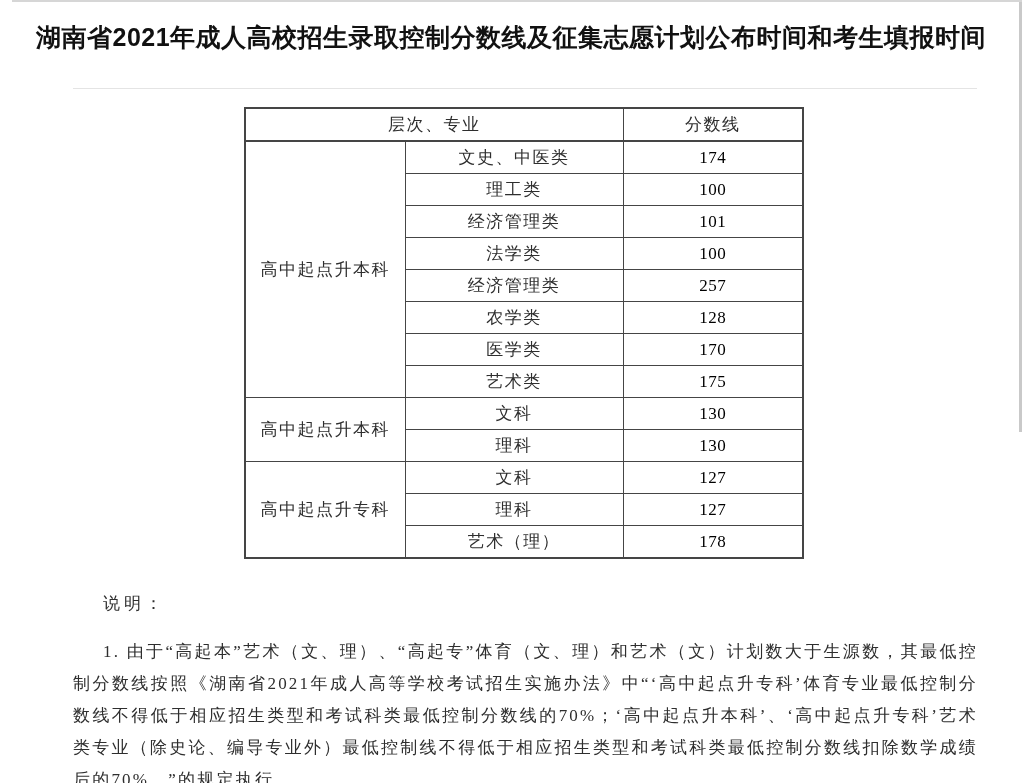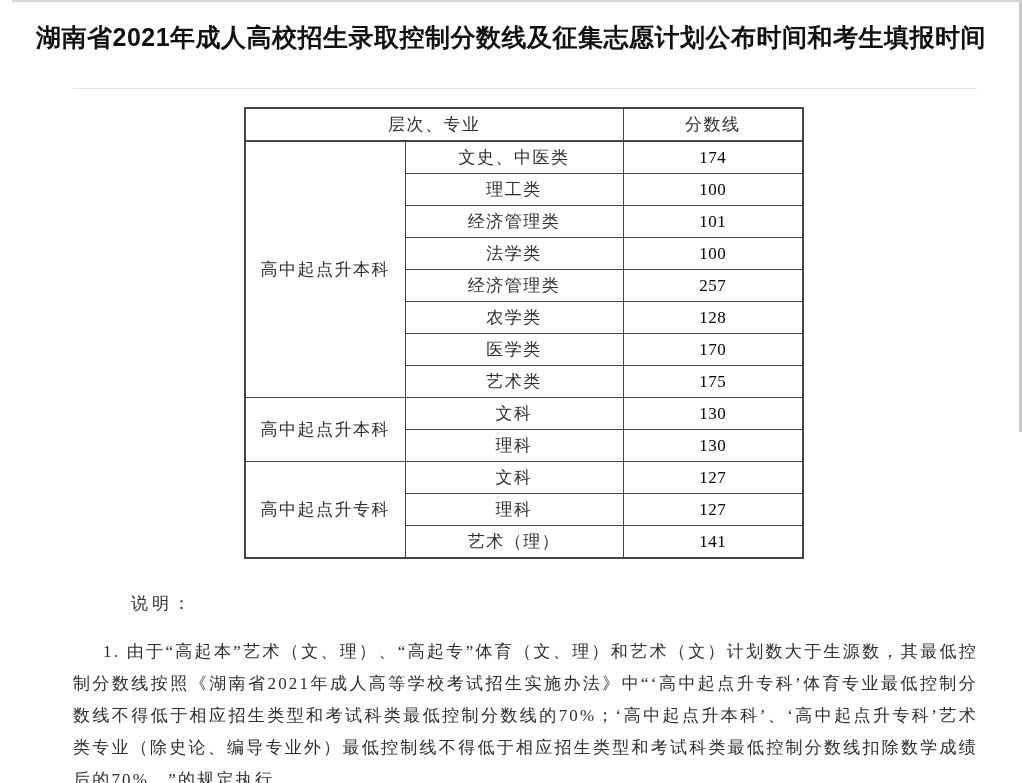--- a/index.html
+++ b/index.html
@@ -76,21 +76,20 @@
   .score-table td.score-cell {
     letter-spacing: 0.5px;
     color: #000000;
   }
   .notes-label {
     position: absolute;
     top: 592px; left: 103px;
     font-size: 17px;
     letter-spacing: 4px;
     color: #2e2e2e;
-    margin-left: 28px;
   }
   .notes-para {
     position: absolute;
     top: 636px; left: 73px;
     width: 905px;
     font-size: 17px;
     line-height: 32px;
     letter-spacing: 2.2px;
     text-align: justify;
     text-indent: 30px;
@@ -170,21 +169,21 @@
         <td rowspan="3">高中起点升专科</td>
         <td>文科</td>
         <td class="score-cell">127</td>
       </tr>
       <tr>
         <td>理科</td>
         <td class="score-cell">127</td>
       </tr>
       <tr>
         <td>艺术（理）</td>
-        <td class="score-cell">141</td>
+        <td class="score-cell">178</td>
       </tr>
     </tbody>
   </table>
 
   <div class="notes-label">说明：</div>
 
   <p class="notes-para">1. 由于“高起本”艺术（文、理）、“高起专”体育（文、理）和艺术（文）计划数大于生源数，其最低控制分数线按照《湖南省2021年成人高等学校考试招生实施办法》中“‘高中起点升专科’体育专业最低控制分数线不得低于相应招生类型和考试科类最低控制分数线的70%；‘高中起点升本科’、‘高中起点升专科’艺术类专业（除史论、编导专业外）最低控制线不得低于相应招生类型和考试科类最低控制分数线扣除数学成绩后的70%。”的规定执行。</p>
 
 </div>
 

